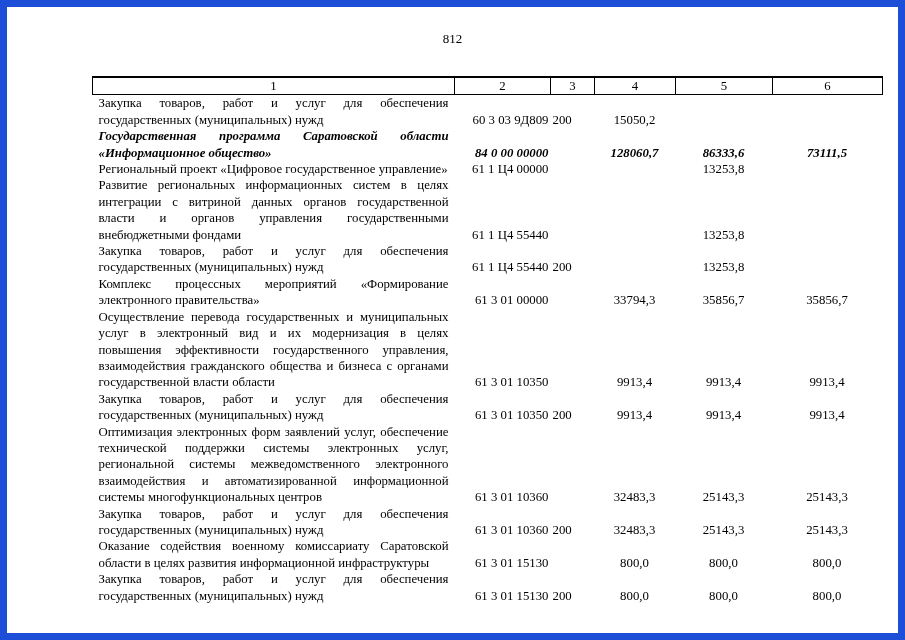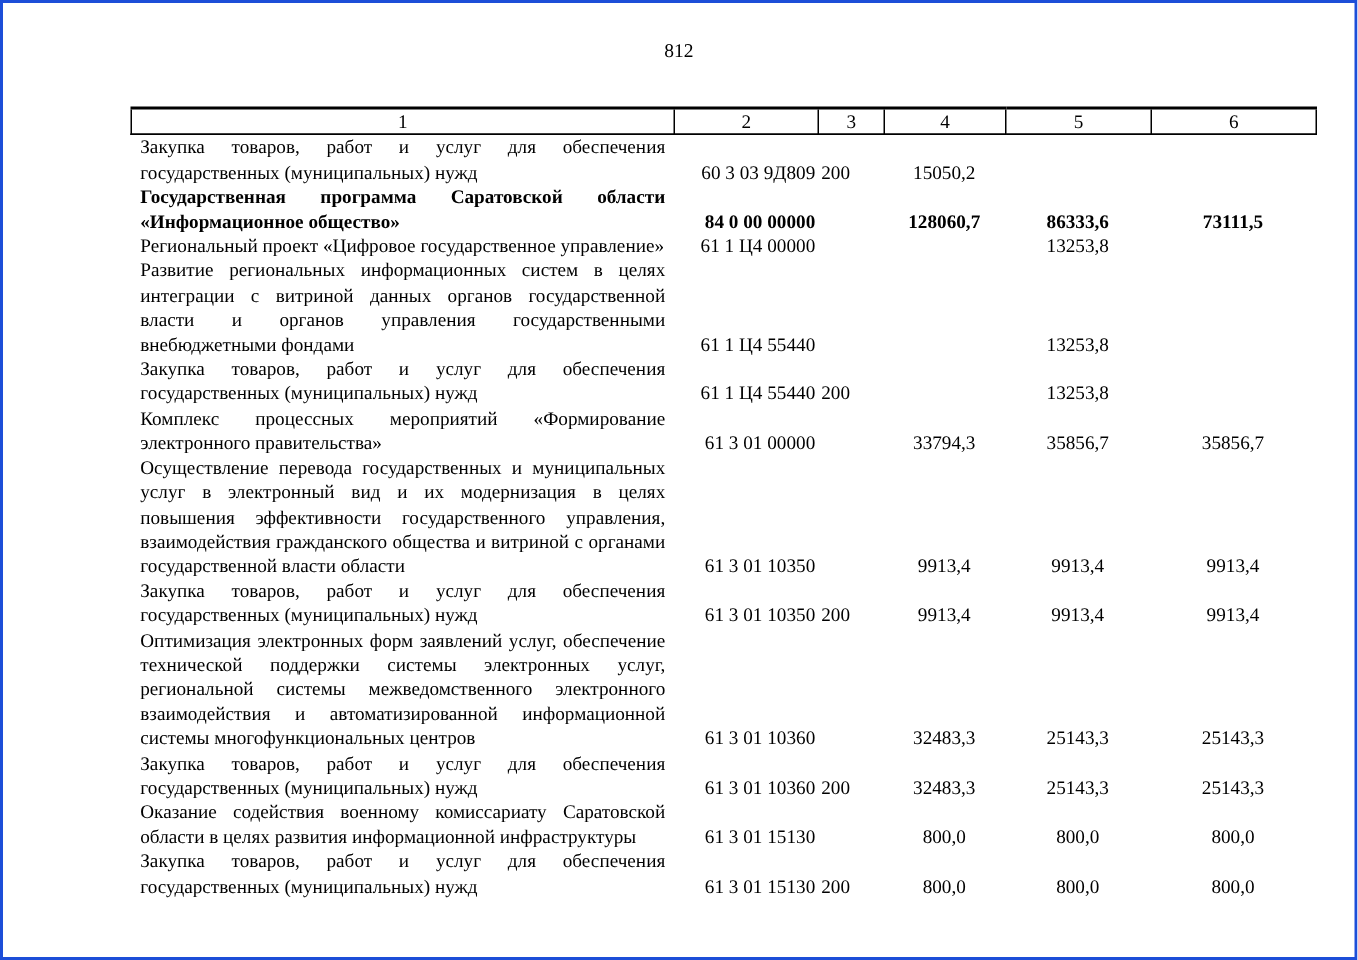--- a/index.html
+++ b/index.html
@@ -11,21 +11,21 @@
     width: 905px;
     height: 640px;
     font-family: "Liberation Serif", "DejaVu Serif", serif;
     color: #000;
     position: relative;
     overflow: hidden;
   }
   .page {
     position: absolute;
     inset: 0;
-    border: 2px solid #1d4ed8;
+    border: 7px solid #1d4ed8;
     box-sizing: border-box;
   }
   .page-number {
     text-align: center;
     font-size: 13px;
     margin-top: 24px;
   }
   table.budget {
     border-collapse: collapse;
     table-layout: fixed;
@@ -72,20 +72,21 @@
   tbody td.measure {
     text-align: left;
   }
   tbody td.amount {
     text-align: center;
     padding-right: 3px;
     white-space: nowrap;
   }
   tbody tr.bold-row td {
     font-weight: bold;
+    font-style: italic;
   }
 </style>
 </head>
 <body>
 
 <div class="page">
   <div class="page-number">812</div>
 
   <table class="budget">
     <colgroup>
@@ -149,21 +150,21 @@
       </tr>
       <tr>
         <td class="name">Комплекс процессных мероприятий «Формирование электронного правительства»</td>
         <td class="code">61 3 01 00000</td>
         <td class="measure"></td>
         <td class="amount">33794,3</td>
         <td class="amount">35856,7</td>
         <td class="amount">35856,7</td>
       </tr>
       <tr>
-        <td class="name">Осуществление перевода государственных и муниципальных услуг в электронный вид и их модернизация в целях повышения эффективности государственного управления, взаимодействия гражданского общества и витриной с органами государственной власти области</td>
+        <td class="name">Осуществление перевода государственных и муниципальных услуг в электронный вид и их модернизация в целях повышения эффективности государственного управления, взаимодействия гражданского общества и бизнеса с органами государственной власти области</td>
         <td class="code">61 3 01 10350</td>
         <td class="measure"></td>
         <td class="amount">9913,4</td>
         <td class="amount">9913,4</td>
         <td class="amount">9913,4</td>
       </tr>
       <tr>
         <td class="name">Закупка товаров, работ и услуг для обеспечения государственных (муниципальных) нужд</td>
         <td class="code">61 3 01 10350</td>
         <td class="measure">200</td>

